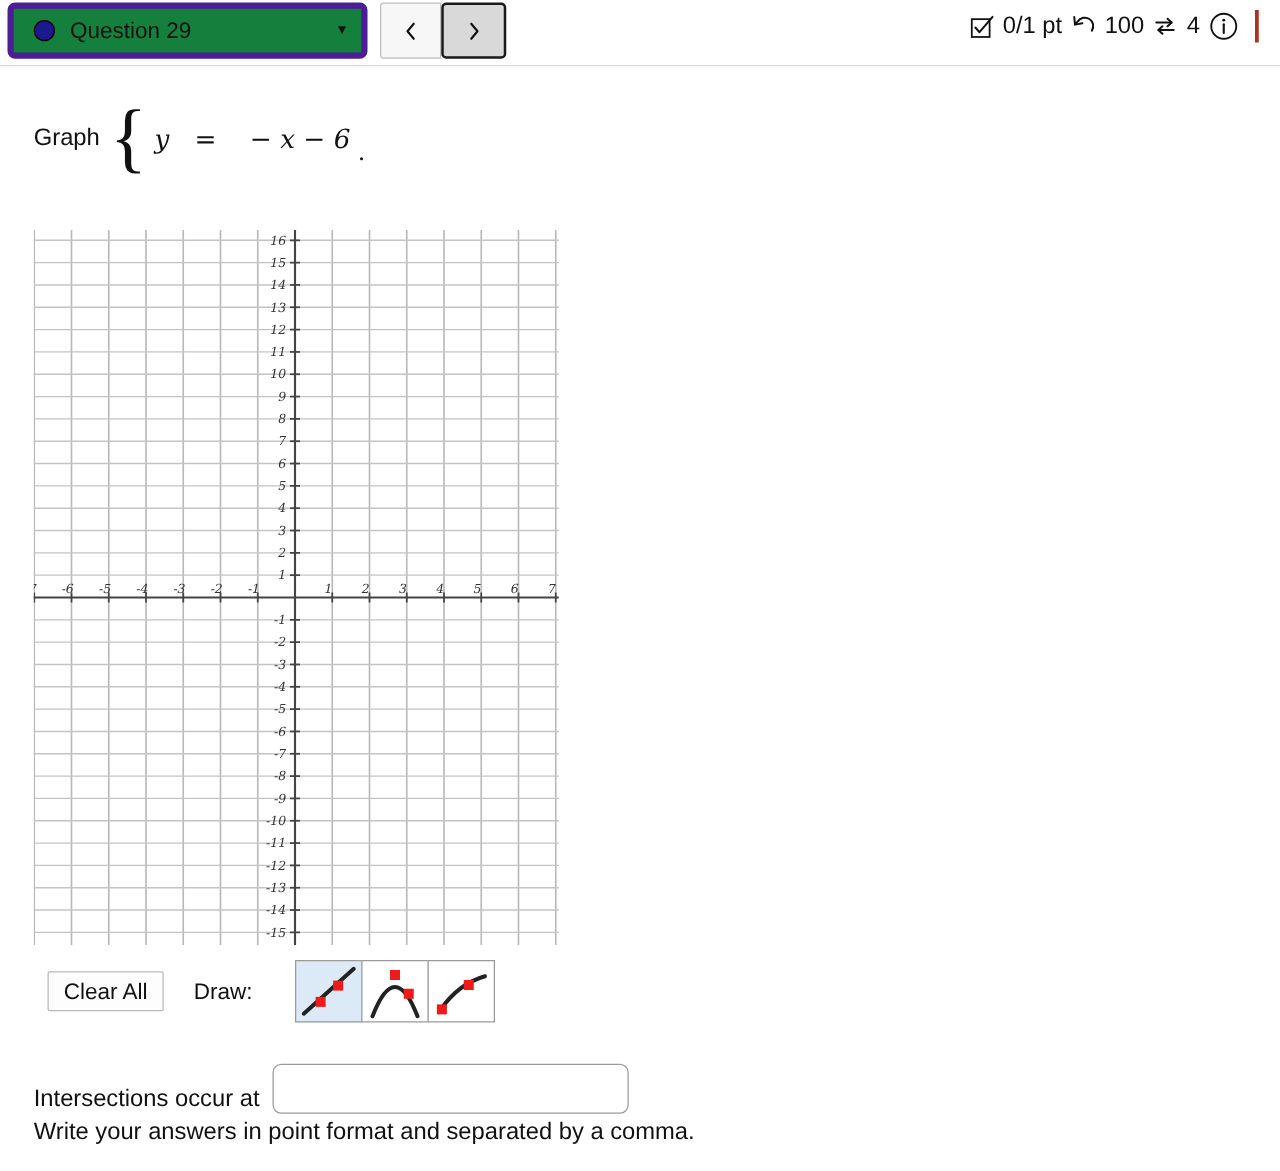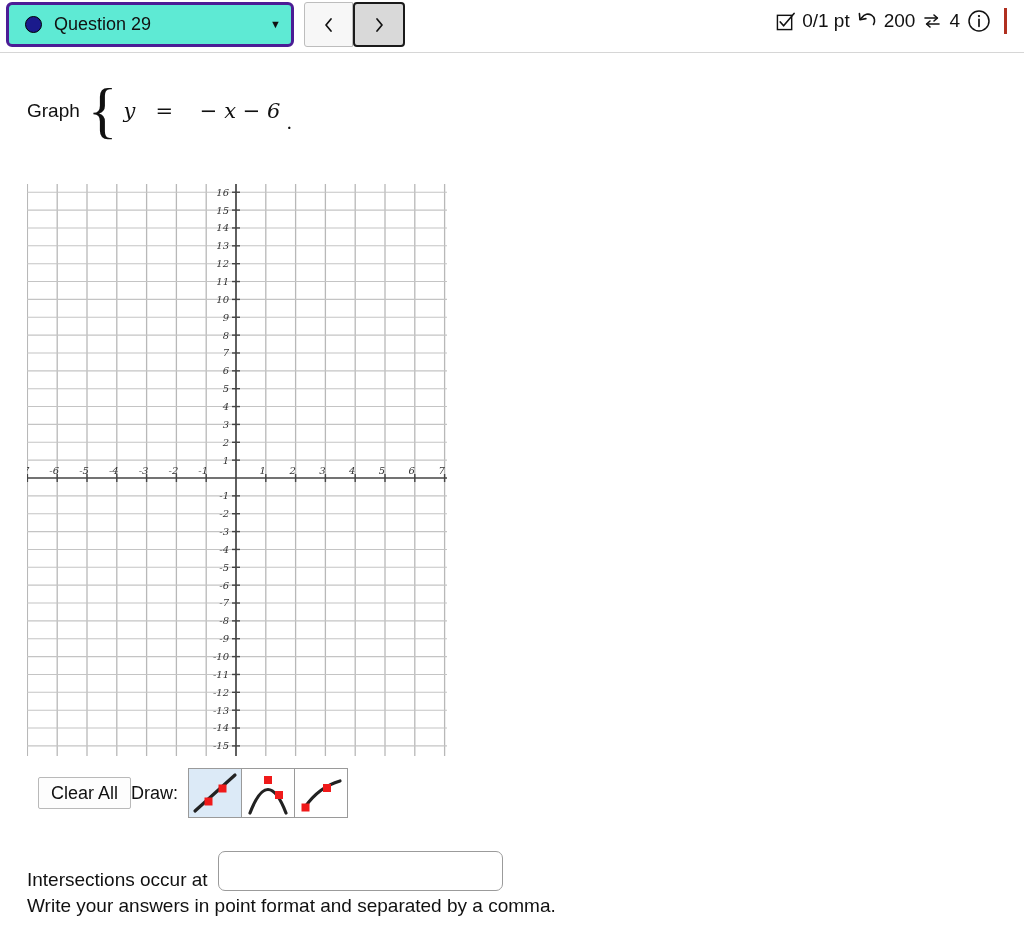--- a/index.html
+++ b/index.html
@@ -14,23 +14,23 @@
   
   .header {
     position: relative;
     width: 1024px;
     height: 53px;
   }
   .q-select {
     position: absolute;
     left: 6px; top: 2px;
     width: 288px; height: 45px;
-    border: 3px solid #4c1d95;
+    border: 5px solid #4c1d95;
     border-radius: 6px;
-    background: #5eead4;
+    background: #15803d;
     display: flex;
     align-items: center;
     padding: 0 10px 0 16px;
     cursor: pointer;
   }
   .q-dot {
     width: 17px; height: 17px;
     border-radius: 50%;
     background: #1a1a8c;
     border: 1px solid #000;
@@ -151,20 +151,21 @@
     width: 420px; height: 572px;
   }
   .graph-wrap svg { display: block; }
 
   
   .tools {
     position: absolute;
     left: 38px; top: 768px;
     display: flex;
     align-items: center;
+    gap: 24px;
   }
   .clear-btn {
     height: 32px;
     padding: 0 12px;
     border: 1px solid #b9b9b9;
     background: #fdfdfd;
     font-size: 18px;
     color: #111;
     border-radius: 2px;
     cursor: pointer;
@@ -250,21 +251,21 @@
         <path d="M4.5 10.5 L8 14.5 L19 1.5" fill="none" stroke="#111" stroke-width="1.7" stroke-linecap="round" stroke-linejoin="round"></path>
       </svg>
     </span>
     <span>0/1 pt</span>
     <span class="ic">
       <svg width="20" height="20" viewBox="0 0 20 20">
         <path d="M16.5 13.5 A6.6 6.6 0 1 0 5.2 6.2 L3.2 8.3" fill="none" stroke="#111" stroke-width="1.6" stroke-linecap="round"></path>
         <path d="M2.4 2.6 L3.0 8.7 L8.9 7.6" fill="none" stroke="#111" stroke-width="1.6" stroke-linecap="round" stroke-linejoin="round"></path>
       </svg>
     </span>
-    <span>200</span>
+    <span>100</span>
     <span class="ic">
       <svg width="20" height="20" viewBox="0 0 20 20">
         <path d="M3 7 L15 7" fill="none" stroke="#111" stroke-width="1.6" stroke-linecap="round"></path>
         <path d="M12 4 L15.4 7 L12 10" fill="none" stroke="#111" stroke-width="1.6" stroke-linecap="round" stroke-linejoin="round"></path>
         <path d="M17 13 L5 13" fill="none" stroke="#111" stroke-width="1.6" stroke-linecap="round"></path>
         <path d="M8 10 L4.6 13 L8 16" fill="none" stroke="#111" stroke-width="1.6" stroke-linecap="round" stroke-linejoin="round"></path>
       </svg>
     </span>
     <span>4</span>
     <span class="ic">

